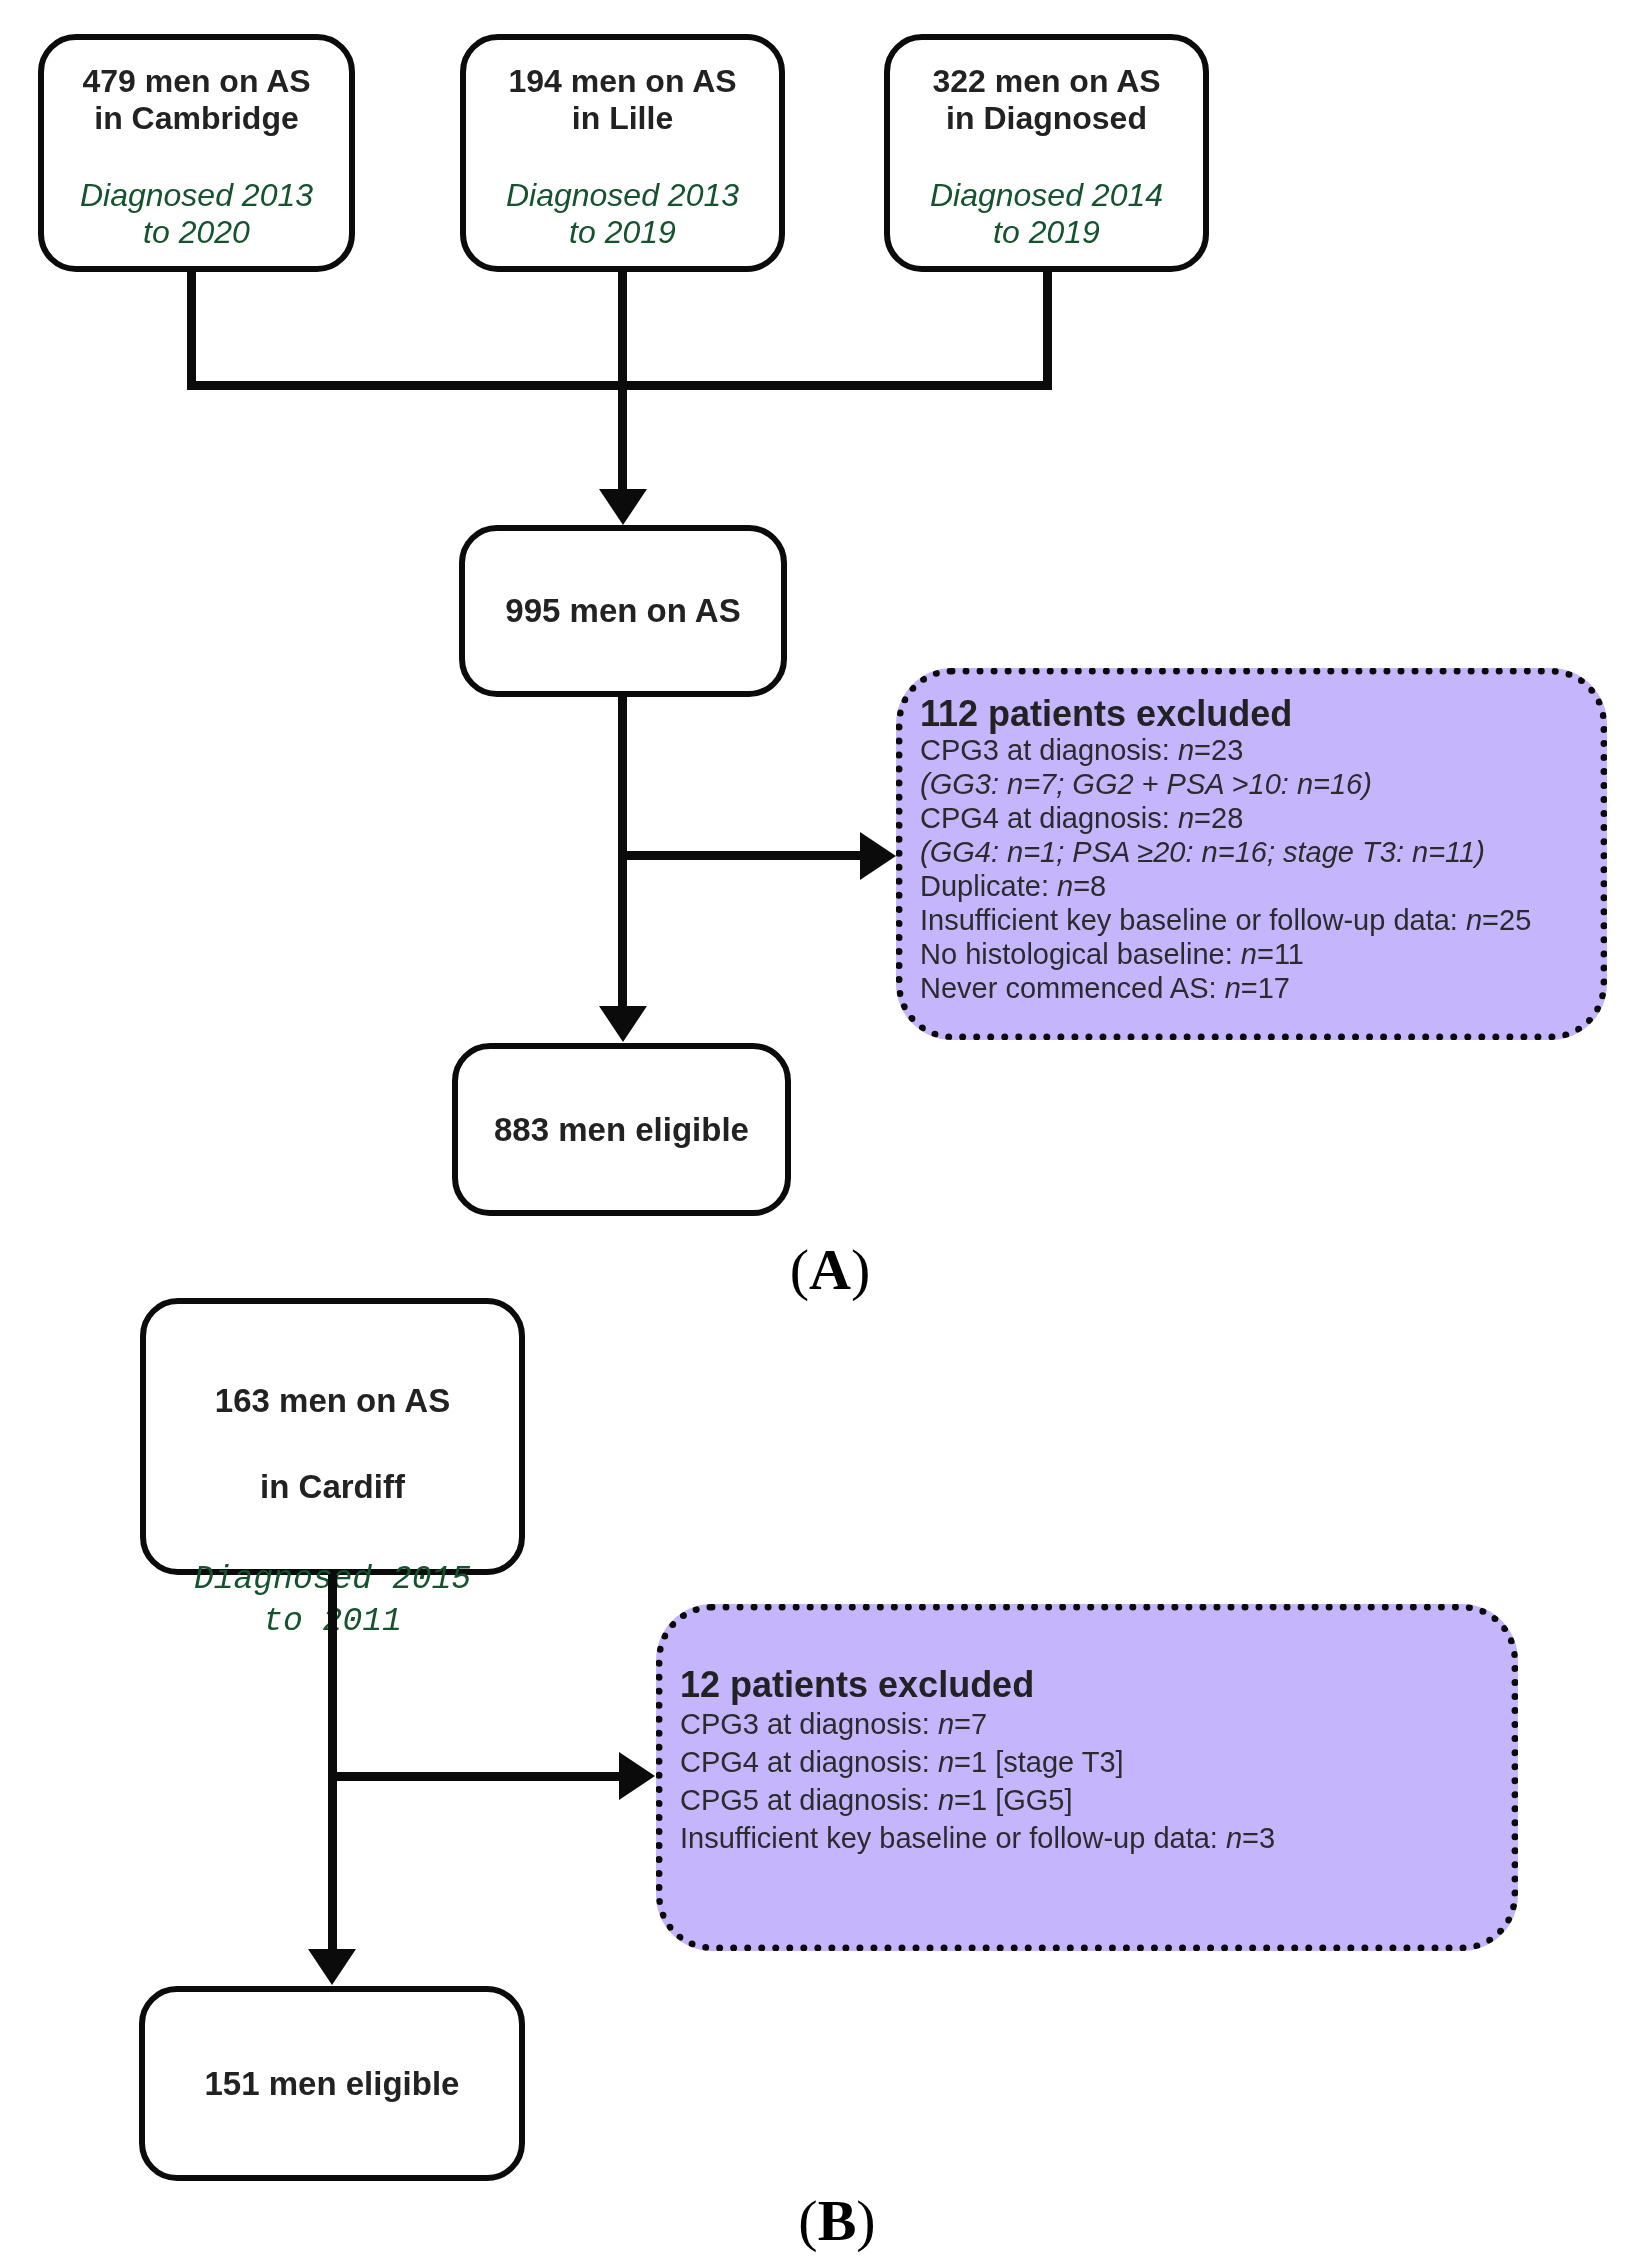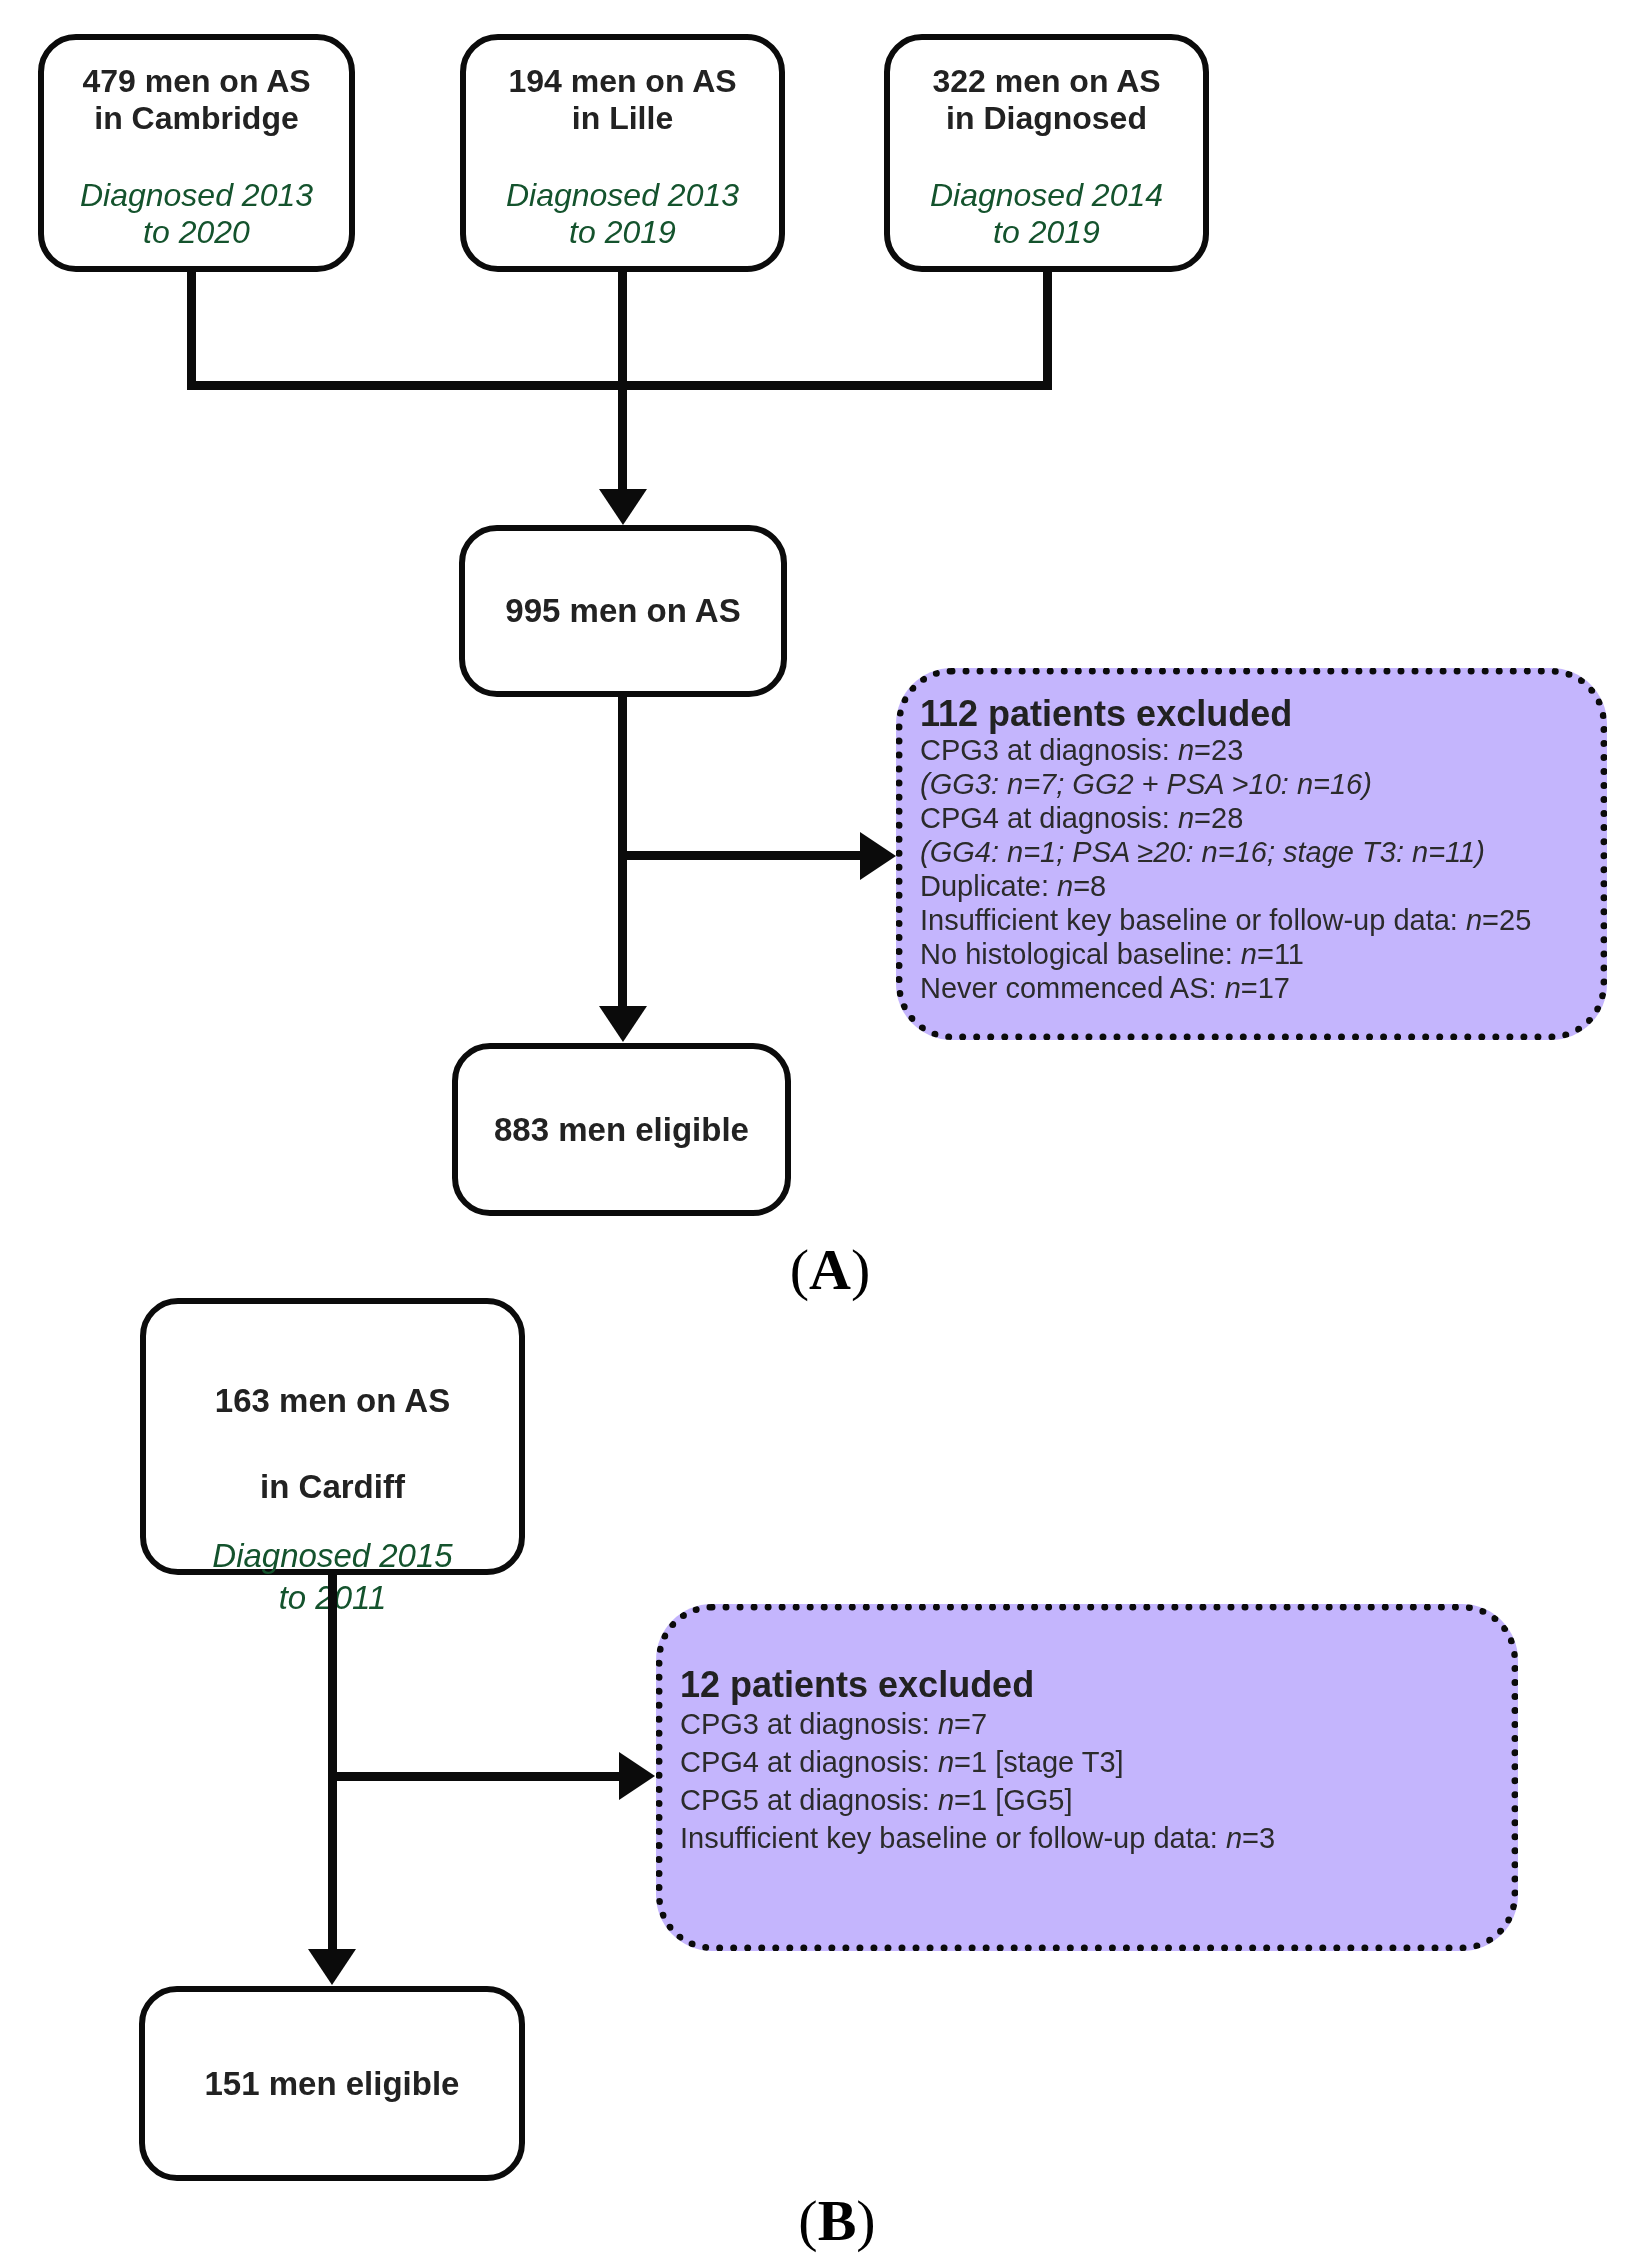--- a/index.html
+++ b/index.html
@@ -23,21 +23,21 @@
     text-align:center;
   }
   .node.centered{display:flex;align-items:center;justify-content:center;}
   .ttl-line{font-size:32px;line-height:37px;font-weight:700;color:#222;}
   .sub-line{font-size:32px;line-height:37px;font-style:italic;color:#14532d;}
   .src-pad{padding-top:22.6px;}
   .sub-block{margin-top:40px;}
   .cardiff-pad{padding-top:32px;}
   .cardiff-pad .ttl-line{font-size:33px;line-height:42px;margin-top:44px;}
   .cardiff-pad .sub-line{font-size:33px;line-height:42px;}
-  .cardiff-pad .sub-block{margin-top:27px;}
+  .cardiff-pad .sub-block{margin-top:51px;font-family:Liberation Mono, monospace;}
   .single-text{font-size:33px;font-weight:700;color:#222;}
   
   .xbox{
     position:absolute;
     background:#c4b5fd;
     border:7.3px dotted #0b0b0b;
     border-radius:56px;
     box-sizing:border-box;
     text-align:left;
   }

